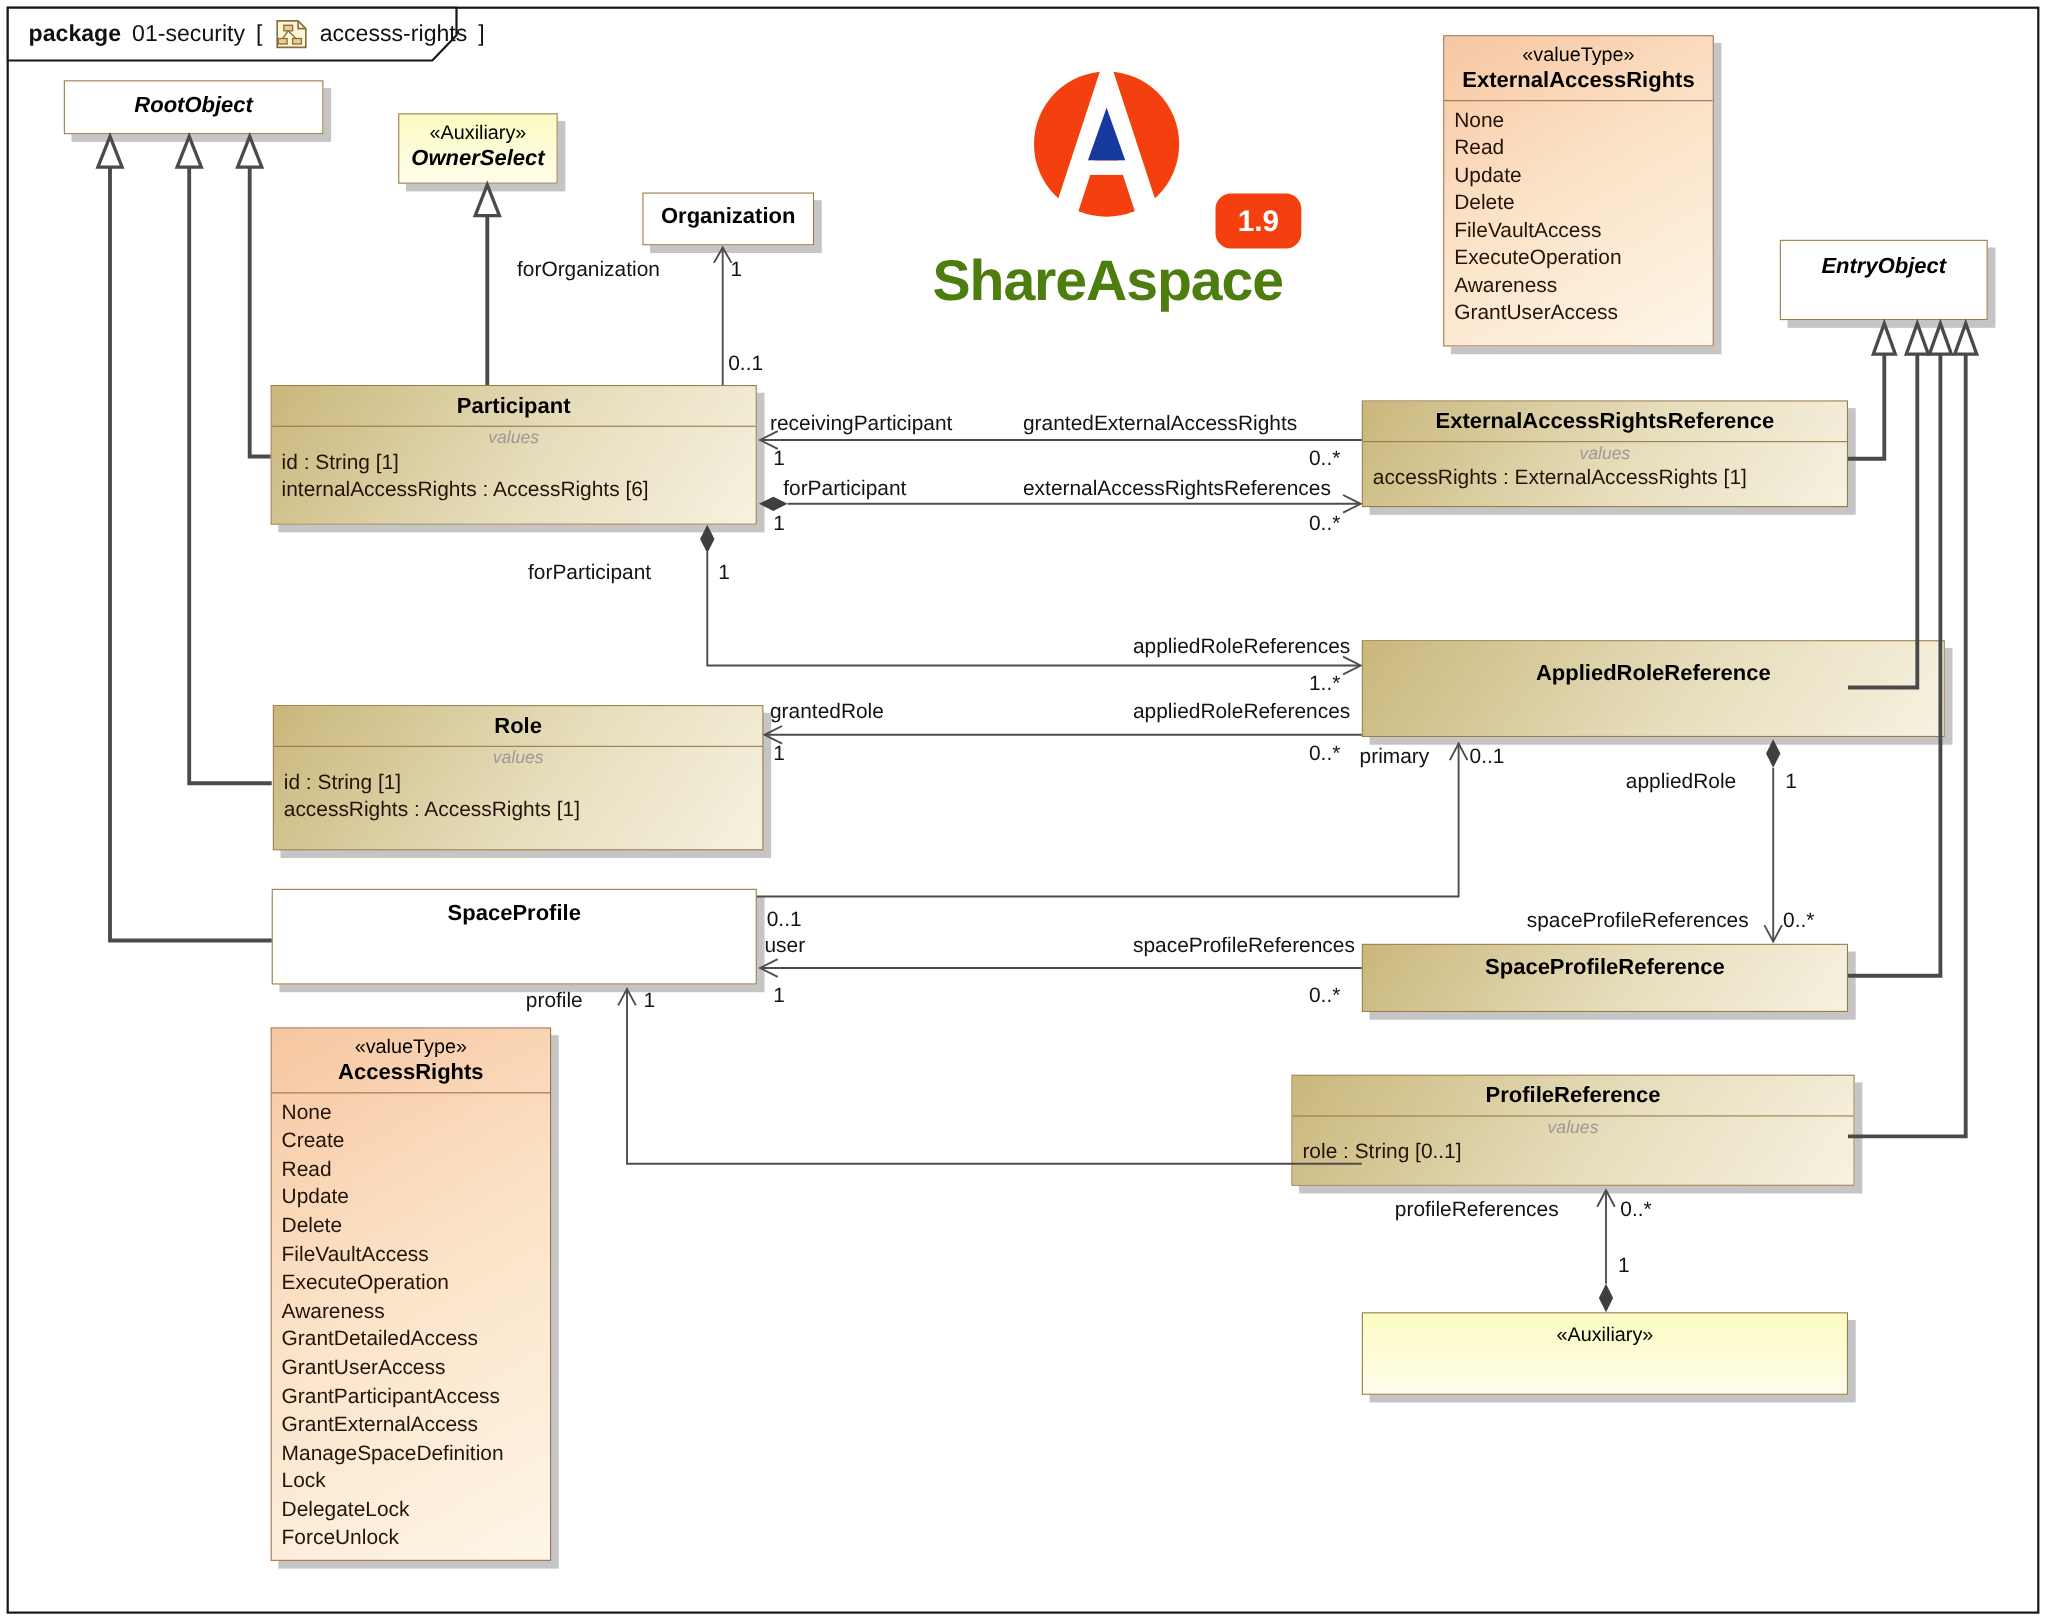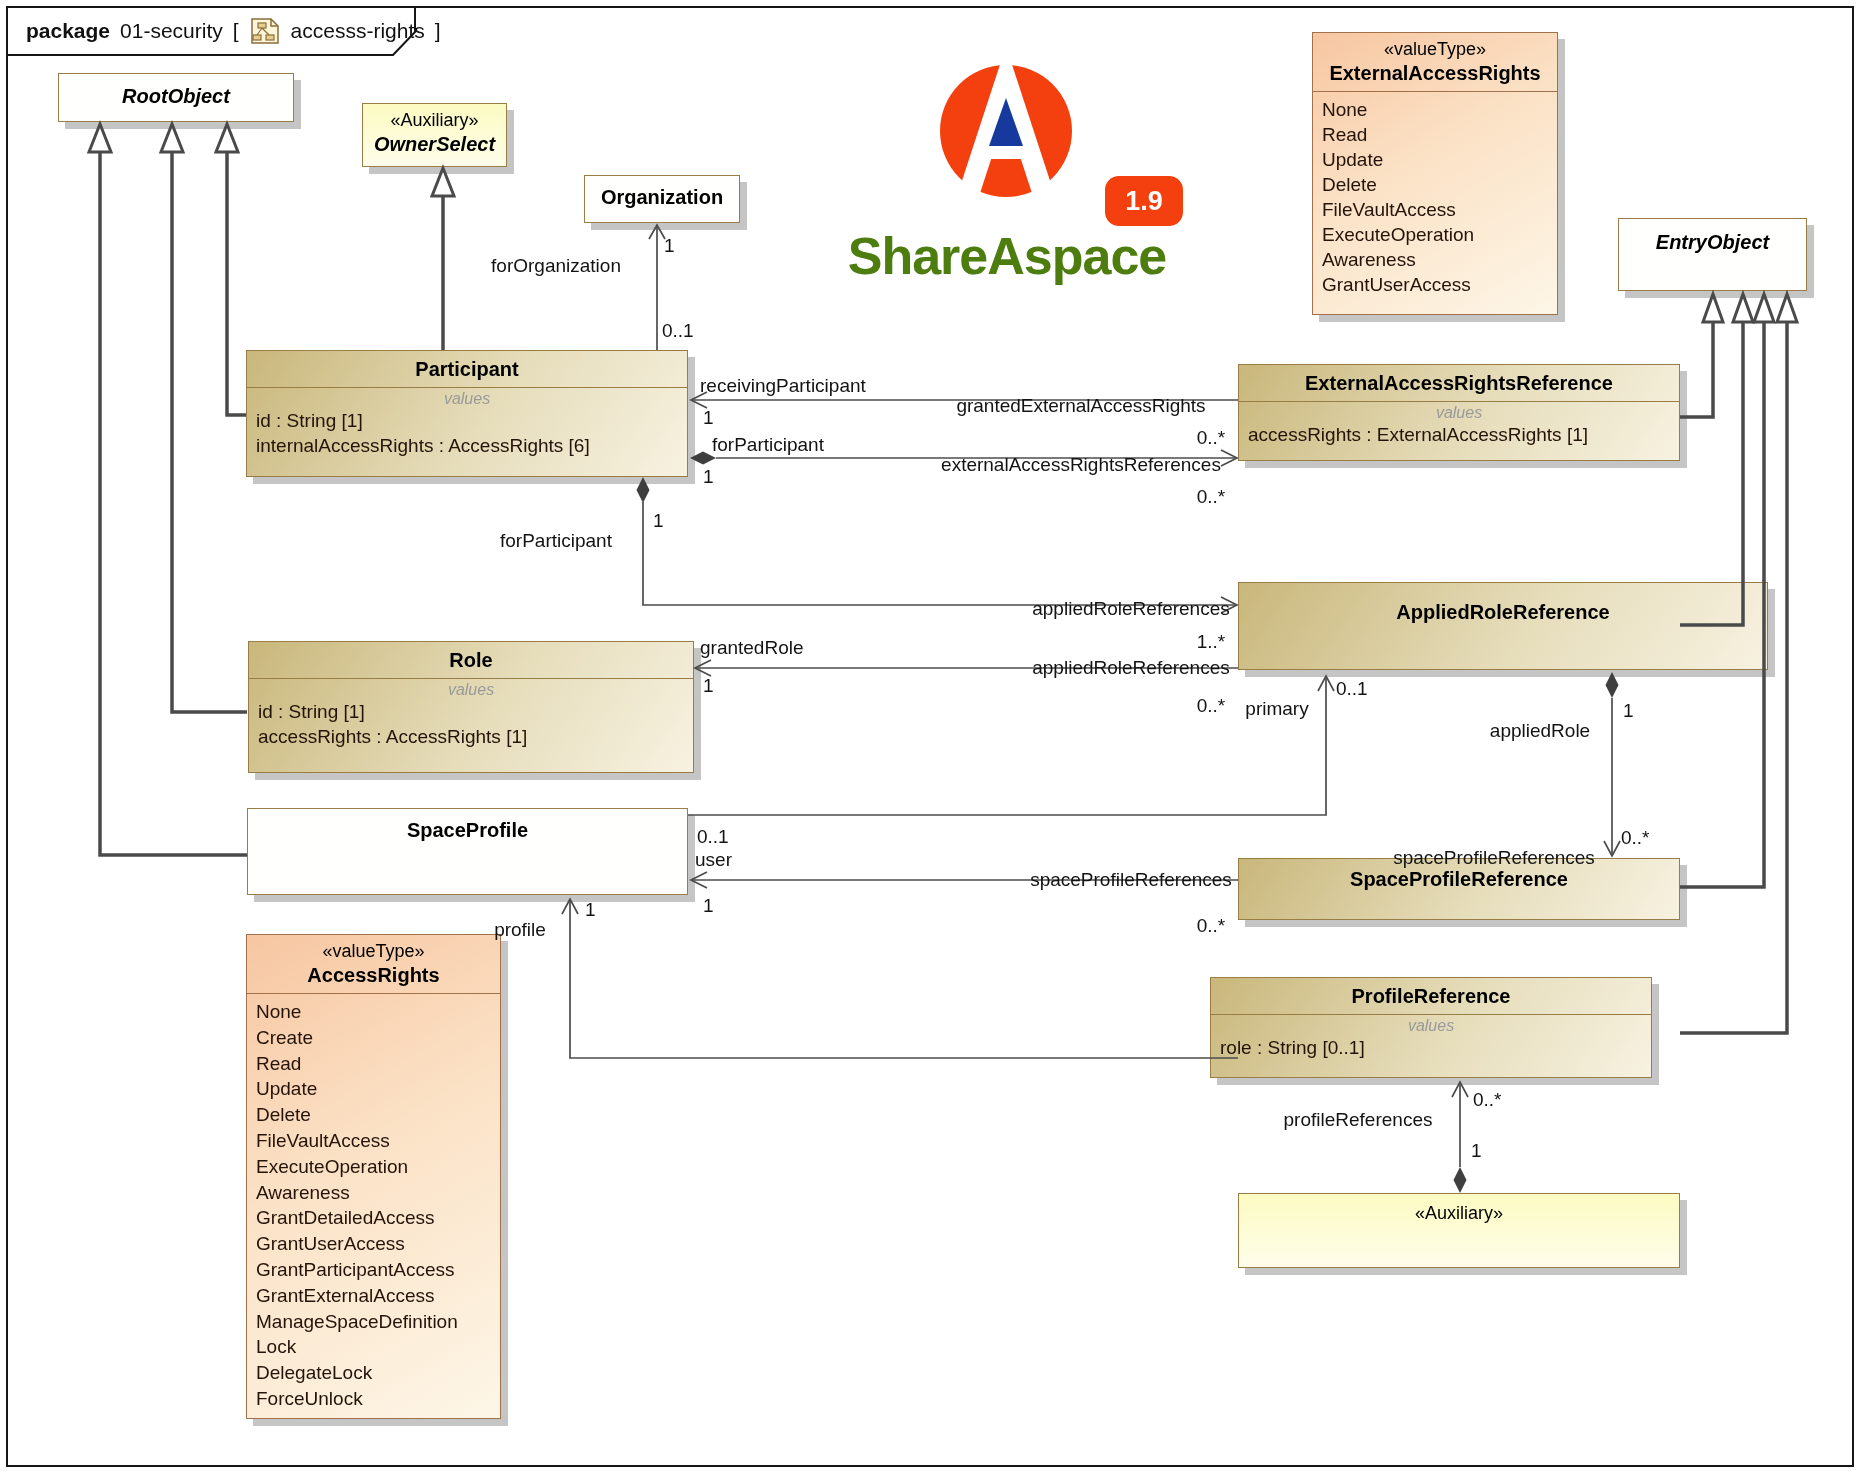--- a/index.html
+++ b/index.html
@@ -19,21 +19,21 @@
   .box-title{font-weight:bold;font-size:20px;text-align:center;padding:7px 4px 6px;color:#000;white-space:nowrap;}
   .box-title.it{font-style:italic;}
   .bordered{border-bottom:1px solid #9a7c45;}
   .vt-stereo{font-size:18px;text-align:center;padding-top:6px;color:#000;}
   .section-label{font-size:16px;font-style:italic;color:#9a9a9a;text-align:center;padding-top:2px;}
   .attr{font-size:19px;color:#241309;padding-left:9px;line-height:25px;white-space:nowrap;}
   .literal{font-size:19px;color:#241309;padding-left:9px;line-height:25px;white-space:nowrap;}
   .tall-list .literal{line-height:25.8px;}
   
   .lbl{position:absolute;font-size:19px;color:#131313;white-space:nowrap;}
-  .r{text-align:center;margin-top:20px;}
+  .r{text-align:left;}
   
   #wires{position:absolute;left:0;top:0;}
   .gen{stroke:#4a4a4a;stroke-width:3.5;fill:none;}
   .tri{fill:#ffffff;stroke:#4a4a4a;stroke-width:3;}
   .asc{stroke:#4c4c4c;stroke-width:1.7;fill:none;}
   .arr{stroke:#4c4c4c;stroke-width:1.7;fill:none;}
   .dia{fill:#3f3f3f;}
   
   #logo-badge{position:absolute;left:1105px;top:176px;width:78px;height:50px;background:#f4400e;border-radius:14px;color:#fff;font-weight:bold;font-size:27px;display:flex;align-items:center;justify-content:center;}
   #logo-wordmark{position:absolute;left:807px;top:226px;width:400px;text-align:center;font-size:52px;font-weight:bold;color:#4d7c0f;letter-spacing:-1px;}
@@ -153,21 +153,21 @@
       <div class="literal">GrantUserAccess</div>
       <div class="literal">GrantParticipantAccess</div>
       <div class="literal">GrantExternalAccess</div>
       <div class="literal">ManageSpaceDefinition</div>
       <div class="literal">Lock</div>
       <div class="literal">DelegateLock</div>
       <div class="literal">ForceUnlock</div>
     </div>
   </div>
 
-  <div class="uml-box tan" style="left:1210px;top:977px;width:442px;height:101px">
+  <div class="uml-box tan" style="left:1174px;top:977px;width:512px;height:101px">
     <div class="box-title bordered">ProfileReference</div>
     <div class="section-label">values</div>
     <div class="attr">role : String [0..1]</div>
   </div>
 
   <div class="uml-box paleyellow" style="left:1238px;top:1193px;width:442px;height:75px">
     <div class="vt-stereo" style="padding-top:9px">«Auxiliary»</div>
   </div>
 
   <svg id="wires" width="1860" height="1473">

